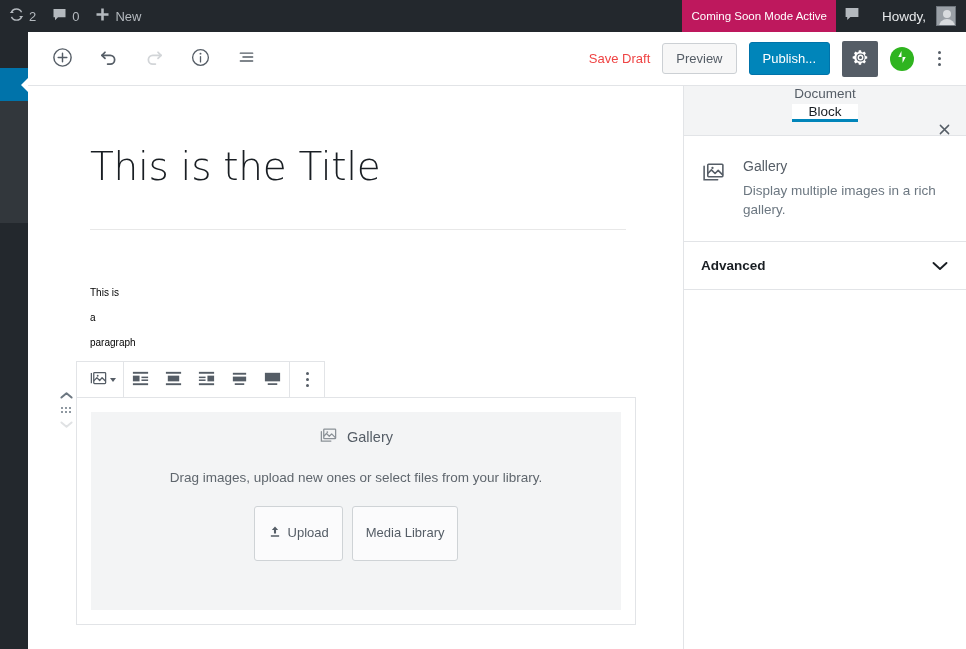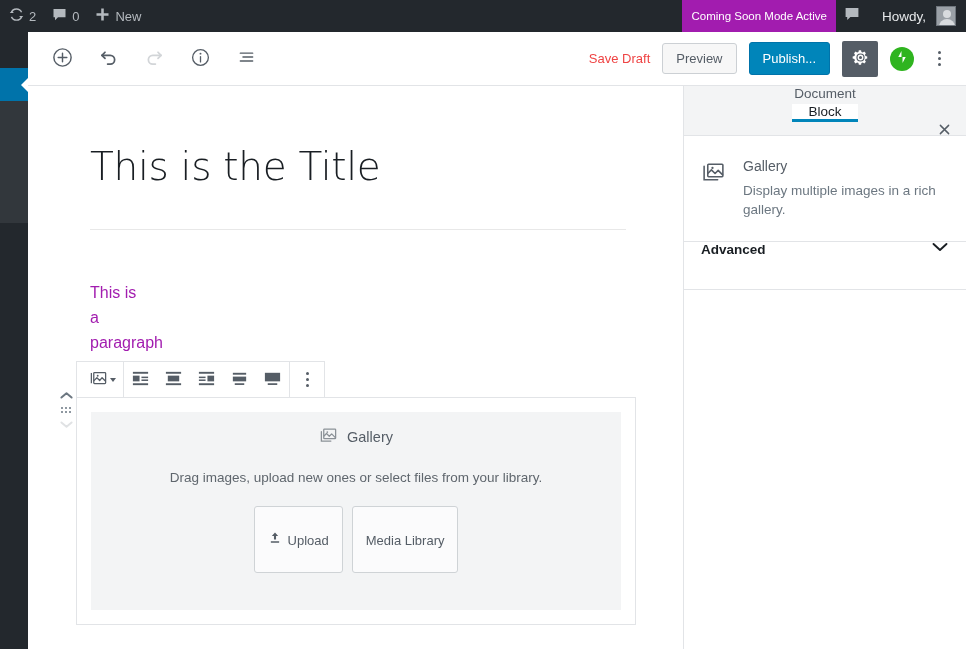--- a/index.html
+++ b/index.html
@@ -16,21 +16,21 @@
     background: #23282d; color: #b4b9be;
     display: flex; align-items: center; font-size: 13px;
   }
   .ab-item {
     display: flex; align-items: center; gap: 5px;
     height: 32px; padding: 0 8px; color: #b4b9be; white-space: nowrap;
   }
   .ab-item.first { padding-left: 9px; }
   .ab-right { margin-left: auto; display: flex; align-items: center; height: 32px; }
   .coming-soon {
-    background: #a21caf; color: #fff; font-size: 11.5px;
+    background: #be185d; color: #fff; font-size: 11.5px;
     padding: 0 9px; height: 32px; display: flex; align-items: center;
   }
   .ab-howdy { color: #e6e8ea; font-size: 13.5px; padding: 0 10px 0 14px; }
   .avatar {
     width: 20px; height: 20px; background: #9aa0a6; border: 1px solid #6f767d;
     margin-right: 10px; position: relative; overflow: hidden;
   }
   .avatar::before {
     content: ""; position: absolute; left: 6px; top: 3px;
     width: 8px; height: 8px; border-radius: 50%; background: #d8dbde;
@@ -104,21 +104,21 @@
   .post-title {
     position: absolute; left: 62px; top: 58px; width: 536px;
     font-family: "DejaVu Sans", sans-serif;
     font-weight: 300; font-size: 39px; color: #191e23; letter-spacing: -0.3px;
   }
   .title-rule {
     position: absolute; left: 62px; top: 143px; width: 536px; height: 1px; background: #e8e8e8;
   }
   .paragraph {
     position: absolute; left: 62px; top: 194px; width: 120px;
-    font-size: 16px; line-height: 25px; color: #a21caf;
+    font-size: 10px; line-height: 25px; color: #000000;
   }
 
   
   .mover {
     position: absolute; left: 23px; top: 305px; width: 30px;
     display: flex; flex-direction: column; align-items: center; gap: 7px;
   }
   .mv-btn { color: #6c7781; cursor: pointer; line-height: 0; }
   .mv-btn.faint { color: #e0e2e4; }
   .drag-dots {
@@ -157,23 +157,23 @@
     display: flex; flex-direction: column; align-items: center; justify-content: center;
     padding-top: 14px;
   }
   .ph-label {
     display: flex; align-items: center; gap: 9px;
     font-size: 14.5px; color: #555d66; margin-bottom: 22px;
   }
   .ph-instructions { font-size: 13.5px; color: #5f666d; margin-bottom: 21px; }
   .ph-actions { display: flex; gap: 9px; }
   .ph-btn {
-    display: flex; align-items: flex-end; gap: 6px;
+    display: flex; align-items: flex-start; gap: 6px;
     font-size: 13px; color: #555d66; background: #fbfbfc;
-    border: 1px solid #cfd3d6; border-radius: 3px; padding: 24px 13px; cursor: pointer;
+    border: 1px solid #cfd3d6; border-radius: 3px; padding: 18px 13px; cursor: pointer;
   }
   .ph-spacer { flex: 1; }
 
   
   .sidebar {
     position: absolute; right: 0; top: 86px; width: 283px; height: 563px;
     background: #fff; border-left: 1px solid #e2e4e7;
   }
   .sb-tabs {
     display: flex; align-items: center; height: 50px;
@@ -188,21 +188,21 @@
     display: flex; align-items: center; justify-content: center;
     color: #555d66; cursor: pointer; }
   .sb-card {
     display: flex; gap: 17px; padding: 22px 18px 22px 17px;
     border-bottom: 1px solid #e2e4e7;
   }
   .sb-card-icon { color: #555d66; flex-shrink: 0; padding-top: 2px; }
   .sb-card-title { font-size: 14px; color: #555d66; margin-bottom: 7px; }
   .sb-card-desc { font-size: 13.5px; color: #6c7781; line-height: 19px; }
   .sb-panel {
-    display: flex; height: 48px; padding: 0 18px 0 17px;
+    display: flex; align-items: center; height: 48px; padding: 0 18px 0 17px;
     border-bottom: 1px solid #e2e4e7; cursor: pointer;
   }
   .sb-panel-title { font-size: 13.5px; font-weight: 600; color: #191e23; }
   .sb-panel-chev { margin-left: auto; color: #191e23; line-height: 0; }
 </style>
 </head>
 <body>
 
 <div id="app">
 

